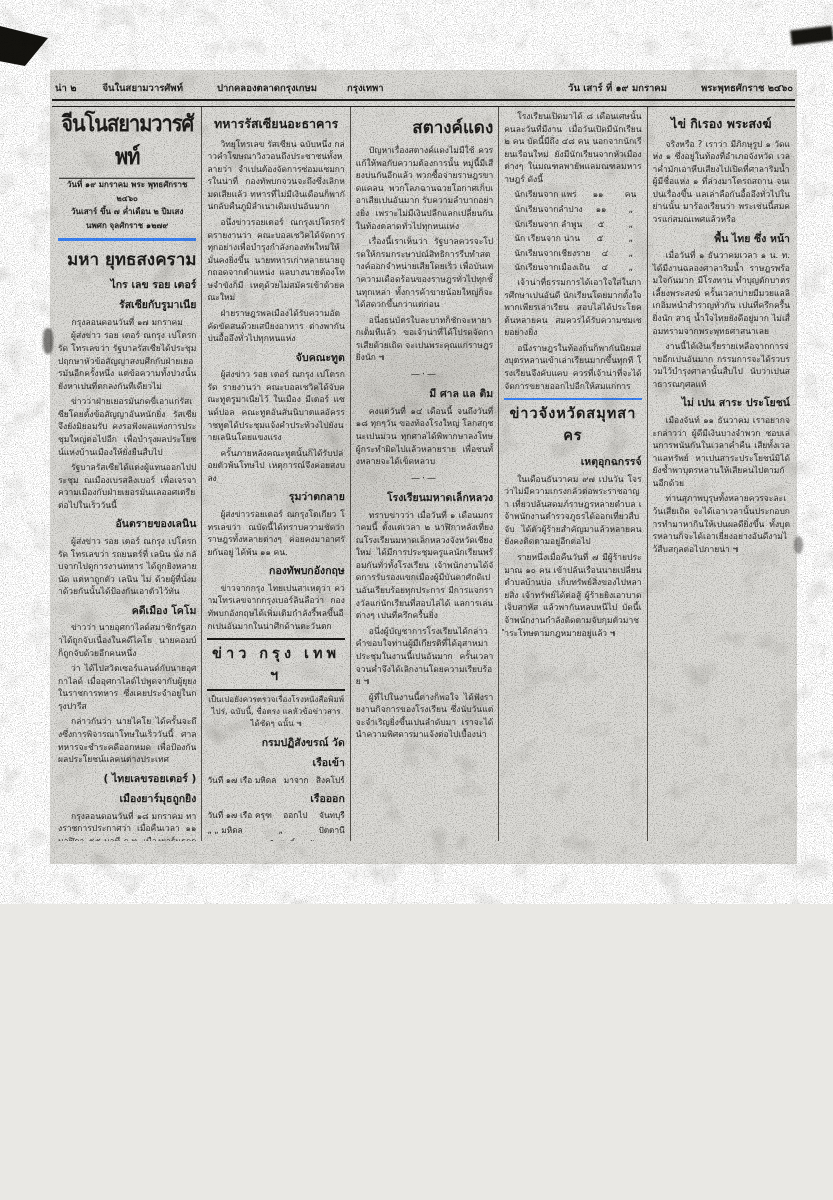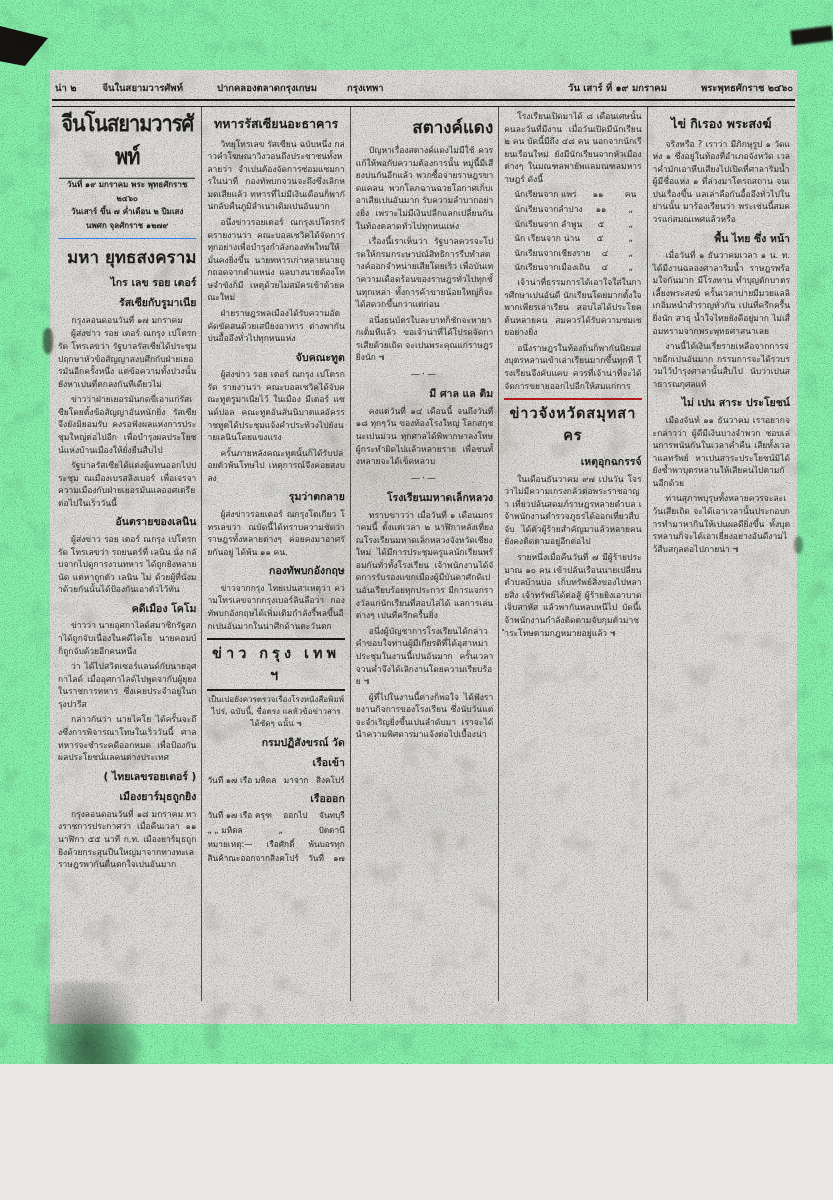--- a/index.html
+++ b/index.html
@@ -1,16 +1,16 @@
 <!DOCTYPE html>
 <html><head>
 <meta charset="utf-8">
 <style>
   html,body{margin:0;padding:0;background:#e9e8e4;}
-  .page{position:relative;width:833px;height:1064px;background:#86efac;overflow:hidden;
+  .page{position:relative;width:833px;height:904px;background:#ffffff;overflow:hidden;
         font-family:"DejaVu Sans",sans-serif;color:#1d1c1a;}
   .scan{position:absolute;left:50px;top:70px;right:36px;bottom:40px;
         background:
          radial-gradient(ellipse 190px 150px at 46% 42%, rgba(115,110,100,.16), transparent 70%),
          radial-gradient(ellipse 160px 130px at 41% 55%, rgba(115,110,100,.13), transparent 70%),
          radial-gradient(ellipse 130px 100px at 56% 37%, rgba(120,115,105,.11), transparent 70%),
          radial-gradient(ellipse 220px 90px at 50% 78%, rgba(110,105,95,.08), transparent 70%),
          #dbdad6;}
   
   .runhead{position:absolute;left:55px;top:80px;right:40px;display:flex;align-items:baseline;
@@ -23,37 +23,37 @@
   .rh-date{margin-right:34px;}
   .rule-double{position:absolute;left:52px;top:99px;right:38px;height:5px;
                border-top:2px solid #201f1d;border-bottom:1px solid #201f1d;}
   
   .cols{position:absolute;left:53px;top:107px;right:38px;bottom:63px;display:grid;
         grid-template-columns:repeat(5,1fr);}
   .col{overflow:hidden;padding:2px 5px 0 5px;font-size:8.5px;line-height:1.48;
        text-align:justify;word-break:break-all;}
   .col + .col{border-left:1px solid #514e48;}
   
-  .masthead{text-align:center;border-bottom:1px solid #3b82f6;padding:2px 1px 5px 1px;margin-bottom:4px;}
+  .masthead{text-align:center;border-bottom:3px solid #3b82f6;padding:2px 1px 5px 1px;margin-bottom:4px;}
   .mast-title{font-size:20px;font-weight:bold;letter-spacing:-1px;transform:scaleY(1.12);
               margin:0 0 3px 0;border-bottom:1px solid #2a2927;padding-bottom:4px;filter:blur(.2px);}
   .mast-line{font-size:8px;font-weight:bold;line-height:1.7;filter:blur(.25px);word-break:normal;}
   .headline{font-weight:bold;text-align:center;margin:6px 0 4px 0;filter:blur(.15px);word-break:normal;}
   .headline.lg{font-size:17px;text-align:right;}
   .headline.md{font-size:12.5px;}
   .subhead{font-size:10.5px;font-weight:bold;text-align:right;margin:5px 0 3px 0;
            filter:blur(.2px);word-break:normal;}
   .byline{font-size:8.5px;text-align:center;margin:1px 0;filter:blur(.25px);word-break:normal;}
   .para{text-indent:13px;margin:1px 0 3px 0;filter:blur(.28px);}
   .note{font-size:8px;text-align:center;margin:2px 0 3px 0;filter:blur(.3px);word-break:normal;}
   .divider{text-align:center;font-size:9px;letter-spacing:2px;margin:4px 0;filter:blur(.2px);}
   .boxhead{font-size:14.5px;font-weight:bold;text-align:center;letter-spacing:4px;
            padding:3px 0;margin:6px 0 3px 0;filter:blur(.15px);word-break:normal;}
   .boxhead.rules-both{border-top:2px solid #1b1a18;border-bottom:2px solid #1b1a18;}
-  .boxhead.rules-top{border-top:2px solid #b91c1c;letter-spacing:1px;}
+  .boxhead.rules-top{border-top:2px solid #3b82f6;letter-spacing:1px;}
   .listrow{display:flex;justify-content:space-between;margin:2px 0;filter:blur(.25px);word-break:normal;}
   .listrow .lr-label{padding-left:10px;}
   .listrow .lr-unit{width:22px;text-align:center;}
   .rowline{display:flex;justify-content:space-between;margin:2px 0;filter:blur(.25px);
            word-break:normal;font-size:8.3px;align-items:flex-end;}
   
   .artifact{position:absolute;pointer-events:none;}
   .blot-tl{left:0;top:26px;width:48px;height:40px;background:#14130f;
            clip-path:polygon(0 0,100% 30%,52% 100%,0 88%);filter:blur(.6px);}
   .blot-tr{right:0;top:28px;width:42px;height:15px;background:#171612;

